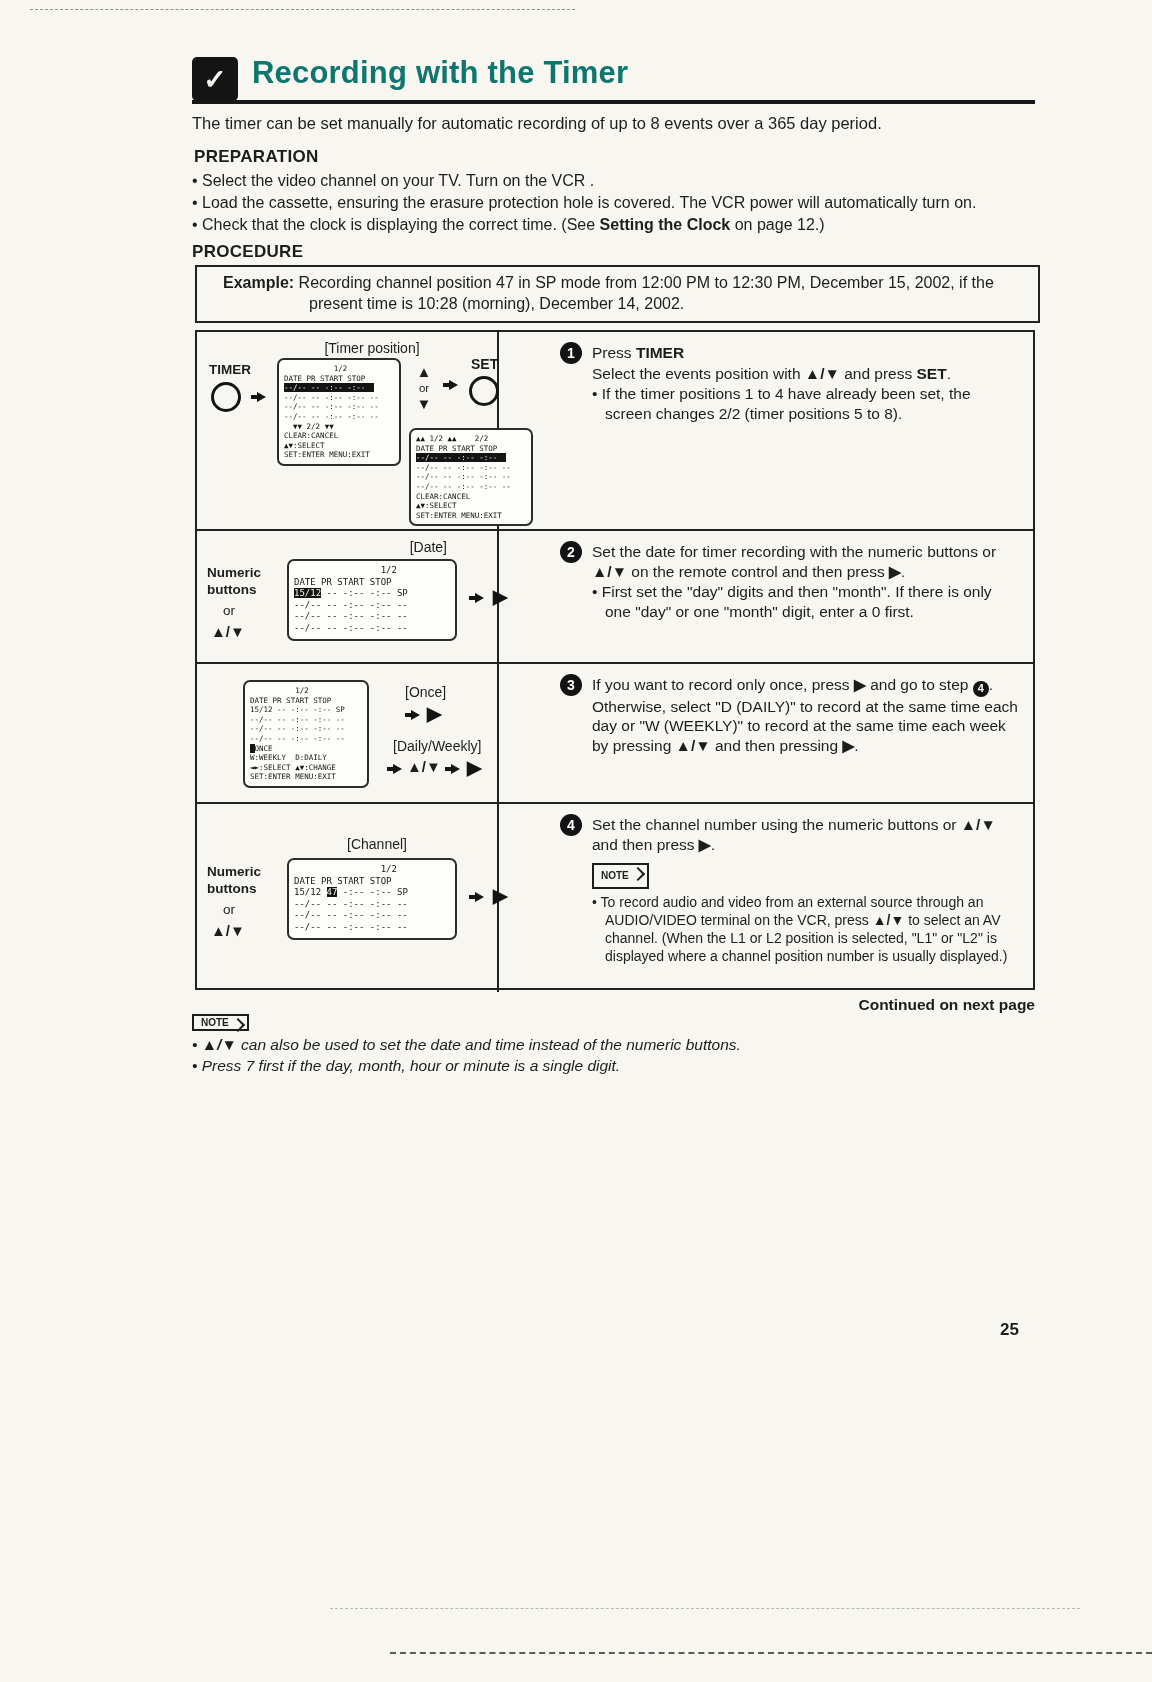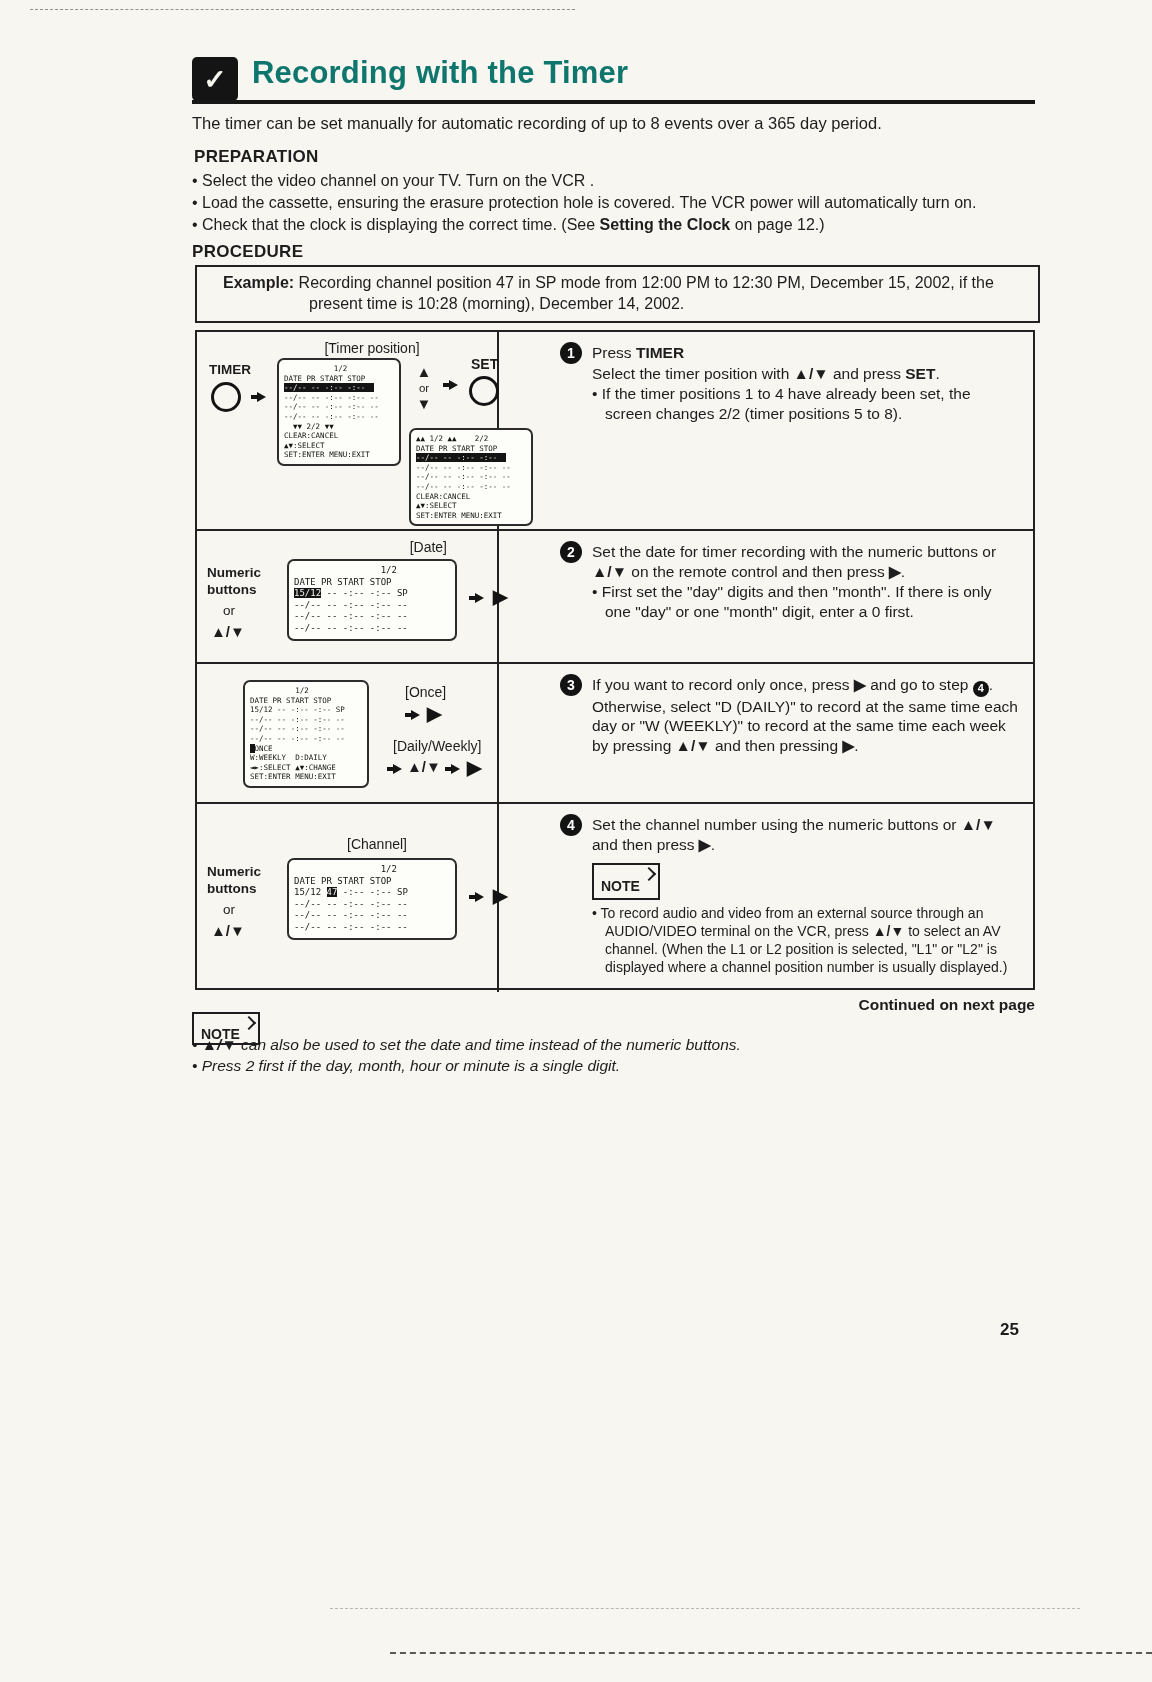--- a/index.html
+++ b/index.html
@@ -52,22 +52,22 @@
   .small-label { position:absolute; font-size:13.5px; }
   .small-label.bold { font-weight:bold; }
   .ptr { display:inline-flex; align-items:center; }
   .ptr .tail { width:6px; height:4px; background:#141414; }
   .ptr .head { width:0; height:0; border-left:9px solid #141414; border-top:5.5px solid transparent; border-bottom:5.5px solid transparent; }
   .play { font-size:19px; color:#141414; font-weight:bold; line-height:1; }
   .udstack { position:absolute; text-align:center; font-weight:bold; font-size:15px; line-height:16px; }
   .udstack .or { font-weight:normal; font-size:11.5px; }
 
   
-  .note-tag { display:inline-block; border:2px solid #1d1d1d; font-weight:bold; font-size:14px;
-              padding:12px 18px 1px 7px; position:relative; background:transparent; }
+  .note-tag { display:inline-block; border:2px solid #1d1d1d; font-weight:bold; font-size:10px;
+              padding:1px 18px 1px 7px; position:relative; background:transparent; }
   .note-tag::after { content:''; position:absolute; right:4px; top:4px; width:8px; height:8px;
                      border-top:2.5px solid #1d1d1d; border-right:2.5px solid #1d1d1d; transform:rotate(45deg); }
 
   .continued { font-size:15.5px; font-weight:bold; }
   .foot-note-line { font-size:15.5px; line-height:21px;font-style:italic; }
   .page-num { font-size:17px; font-weight:bold; }
 </style>
 </head>
 <body>
 
@@ -138,21 +138,21 @@
             <div class="osd-line"><span>--/-- -- -:-- -:-- --</span></div>
             <div class="osd-line"><span>CLEAR:CANCEL</span></div>
             <div class="osd-line"><span>▲▼:SELECT</span></div>
             <div class="osd-line"><span>SET:ENTER MENU:EXIT</span></div>
           </div>
       </div>
       <div class="rcell">
         <span class="step-num">1</span>
         <div class="step-body">
           <div class="para"><span>Press </span><span class="b">TIMER</span></div>
-          <div class="para"><span>Select the timer position with </span><span class="b">▲/▼</span><span> and press </span><span class="b">SET</span><span>.</span></div>
+          <div class="para"><span>Select the events position with </span><span class="b">▲/▼</span><span> and press </span><span class="b">SET</span><span>.</span></div>
           <div class="para bullet"><span>• If the timer positions 1 to 4 have already been set, the screen changes 2/2 (timer positions 5 to 8).</span></div>
         </div>
       </div>
     </div>
 
     <div class="trow bt" style="top:197px; height:133px;">
       <div class="lcell">
         <div class="diagram-label" style="left:110px; top:8px; width:140px; text-align:right;">[Date]</div>
         <div class="small-label bold" style="left:10px; top:34px;">Numeric</div>
         <div class="small-label bold" style="left:10px; top:51px;">buttons</div>
@@ -255,17 +255,17 @@
     </div>
 
   </div>
 
   <div class="abs continued" style="right:117px; top:996px;">Continued on next page</div>
 
   <div class="abs" style="left:192px; top:1012px;">
     <span class="note-tag">NOTE</span>
   </div>
   <div class="abs foot-note-line" style="left:192px; top:1034px; width:860px;"><span>• </span><span class="b">▲/▼</span><span> can also be used to set the date and time instead of the numeric buttons.</span></div>
-  <div class="abs foot-note-line" style="left:192px; top:1055px; width:860px;"><span>• Press 2 first if the day, month, hour or minute is a single digit.</span></div>
+  <div class="abs foot-note-line" style="left:192px; top:1055px; width:860px;"><span>• Press 7 first if the day, month, hour or minute is a single digit.</span></div>
 
   <div class="abs page-num" style="left:1000px; top:1320px;">25</div>
 
 </div>
 
 </body></html>

